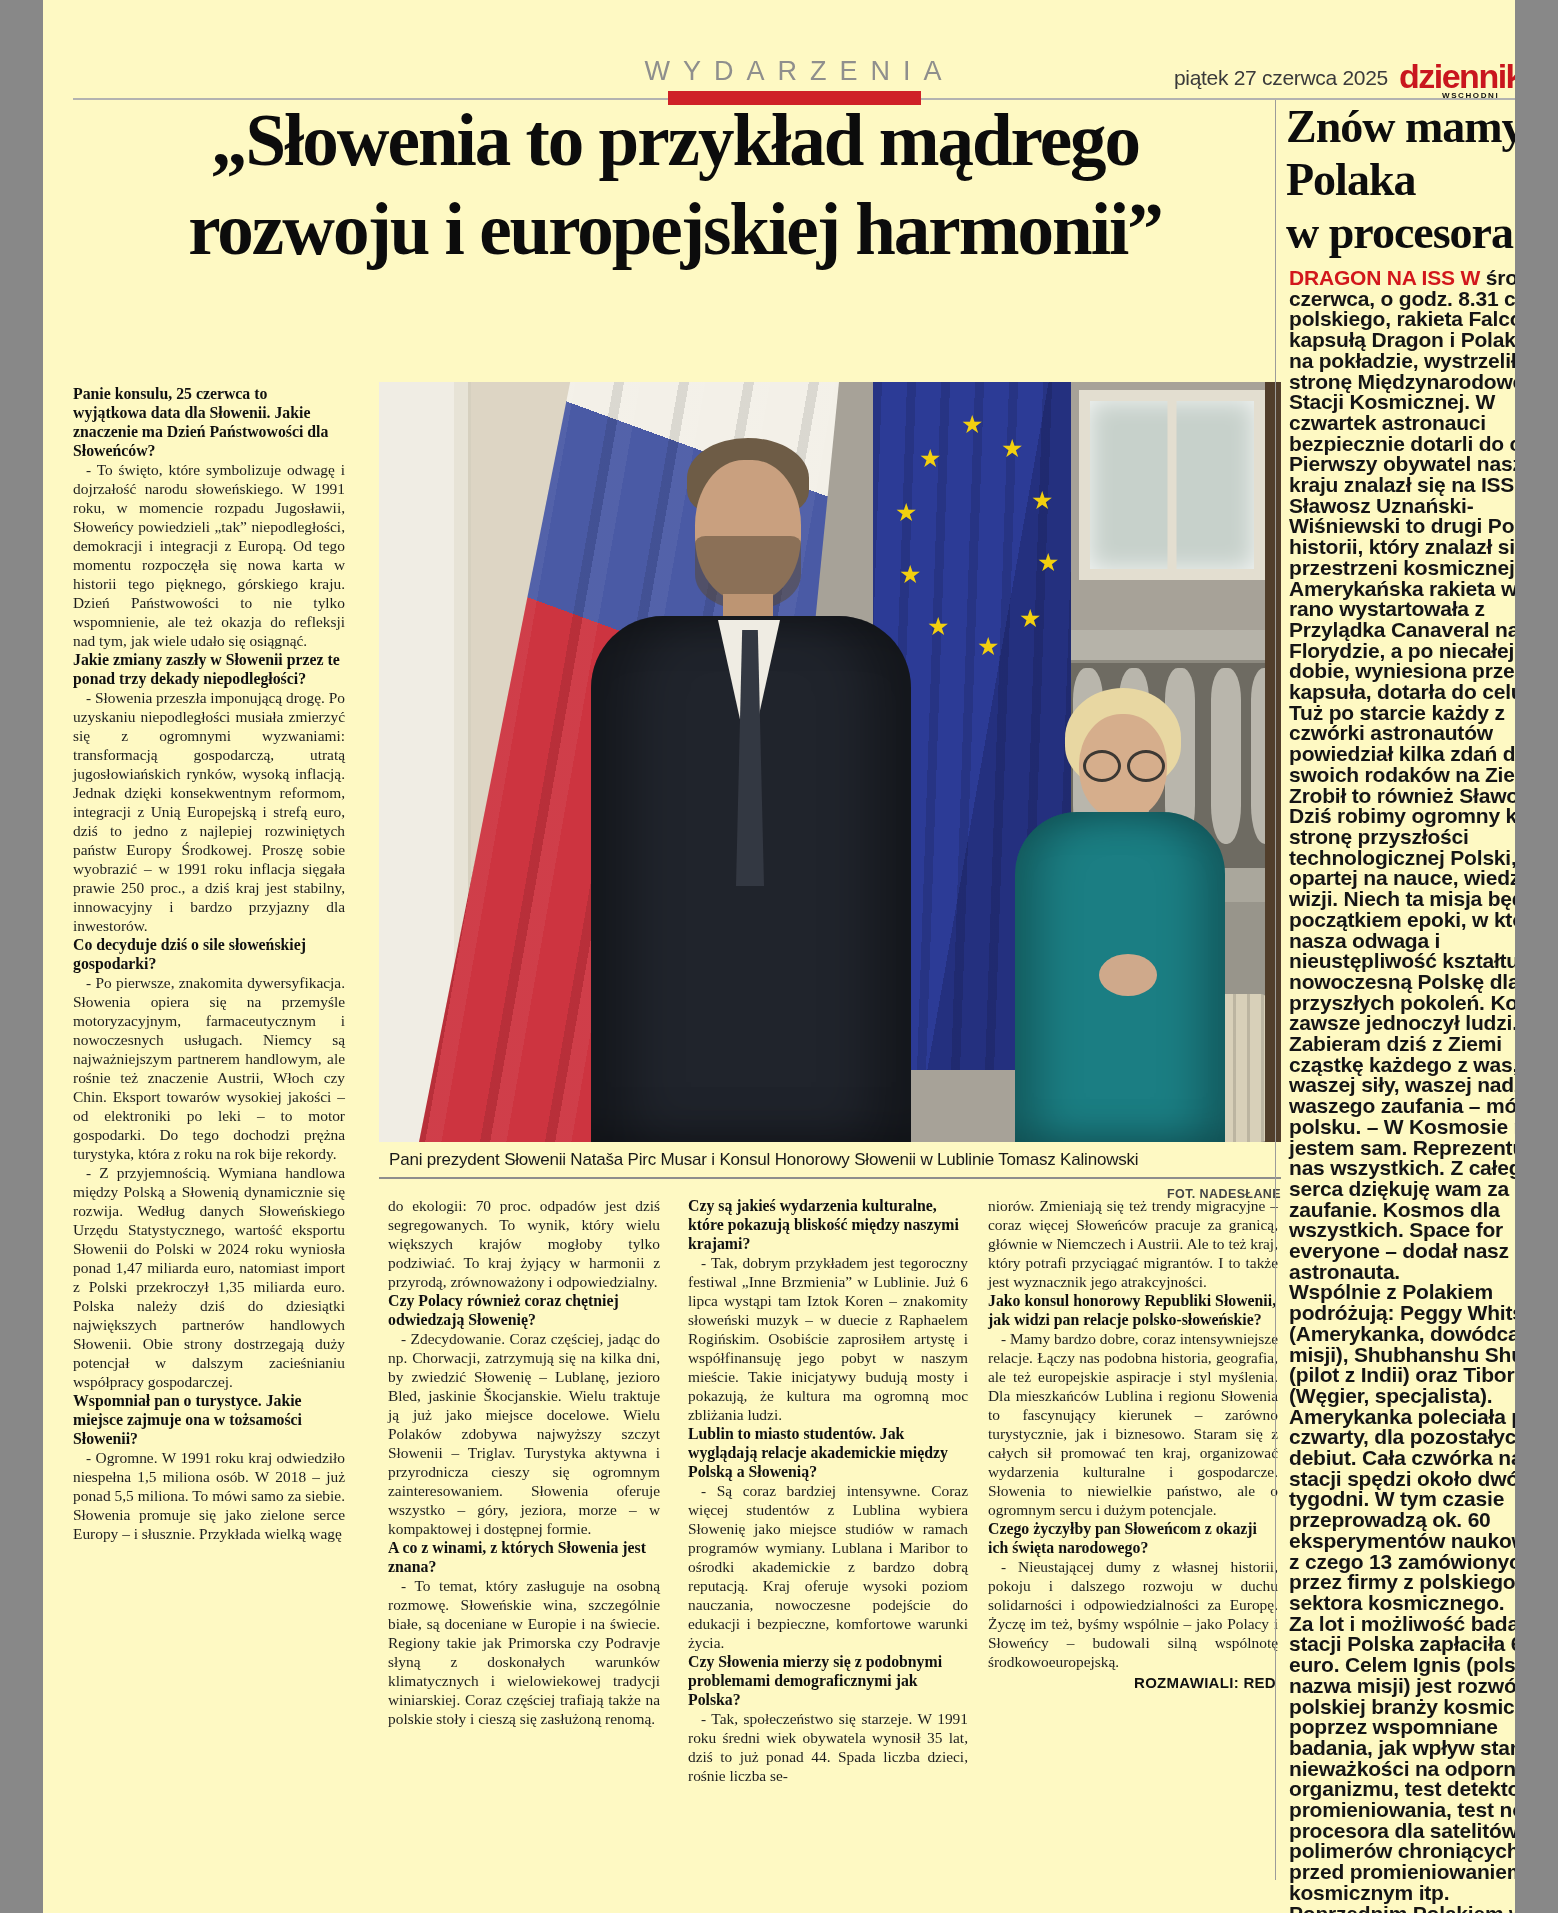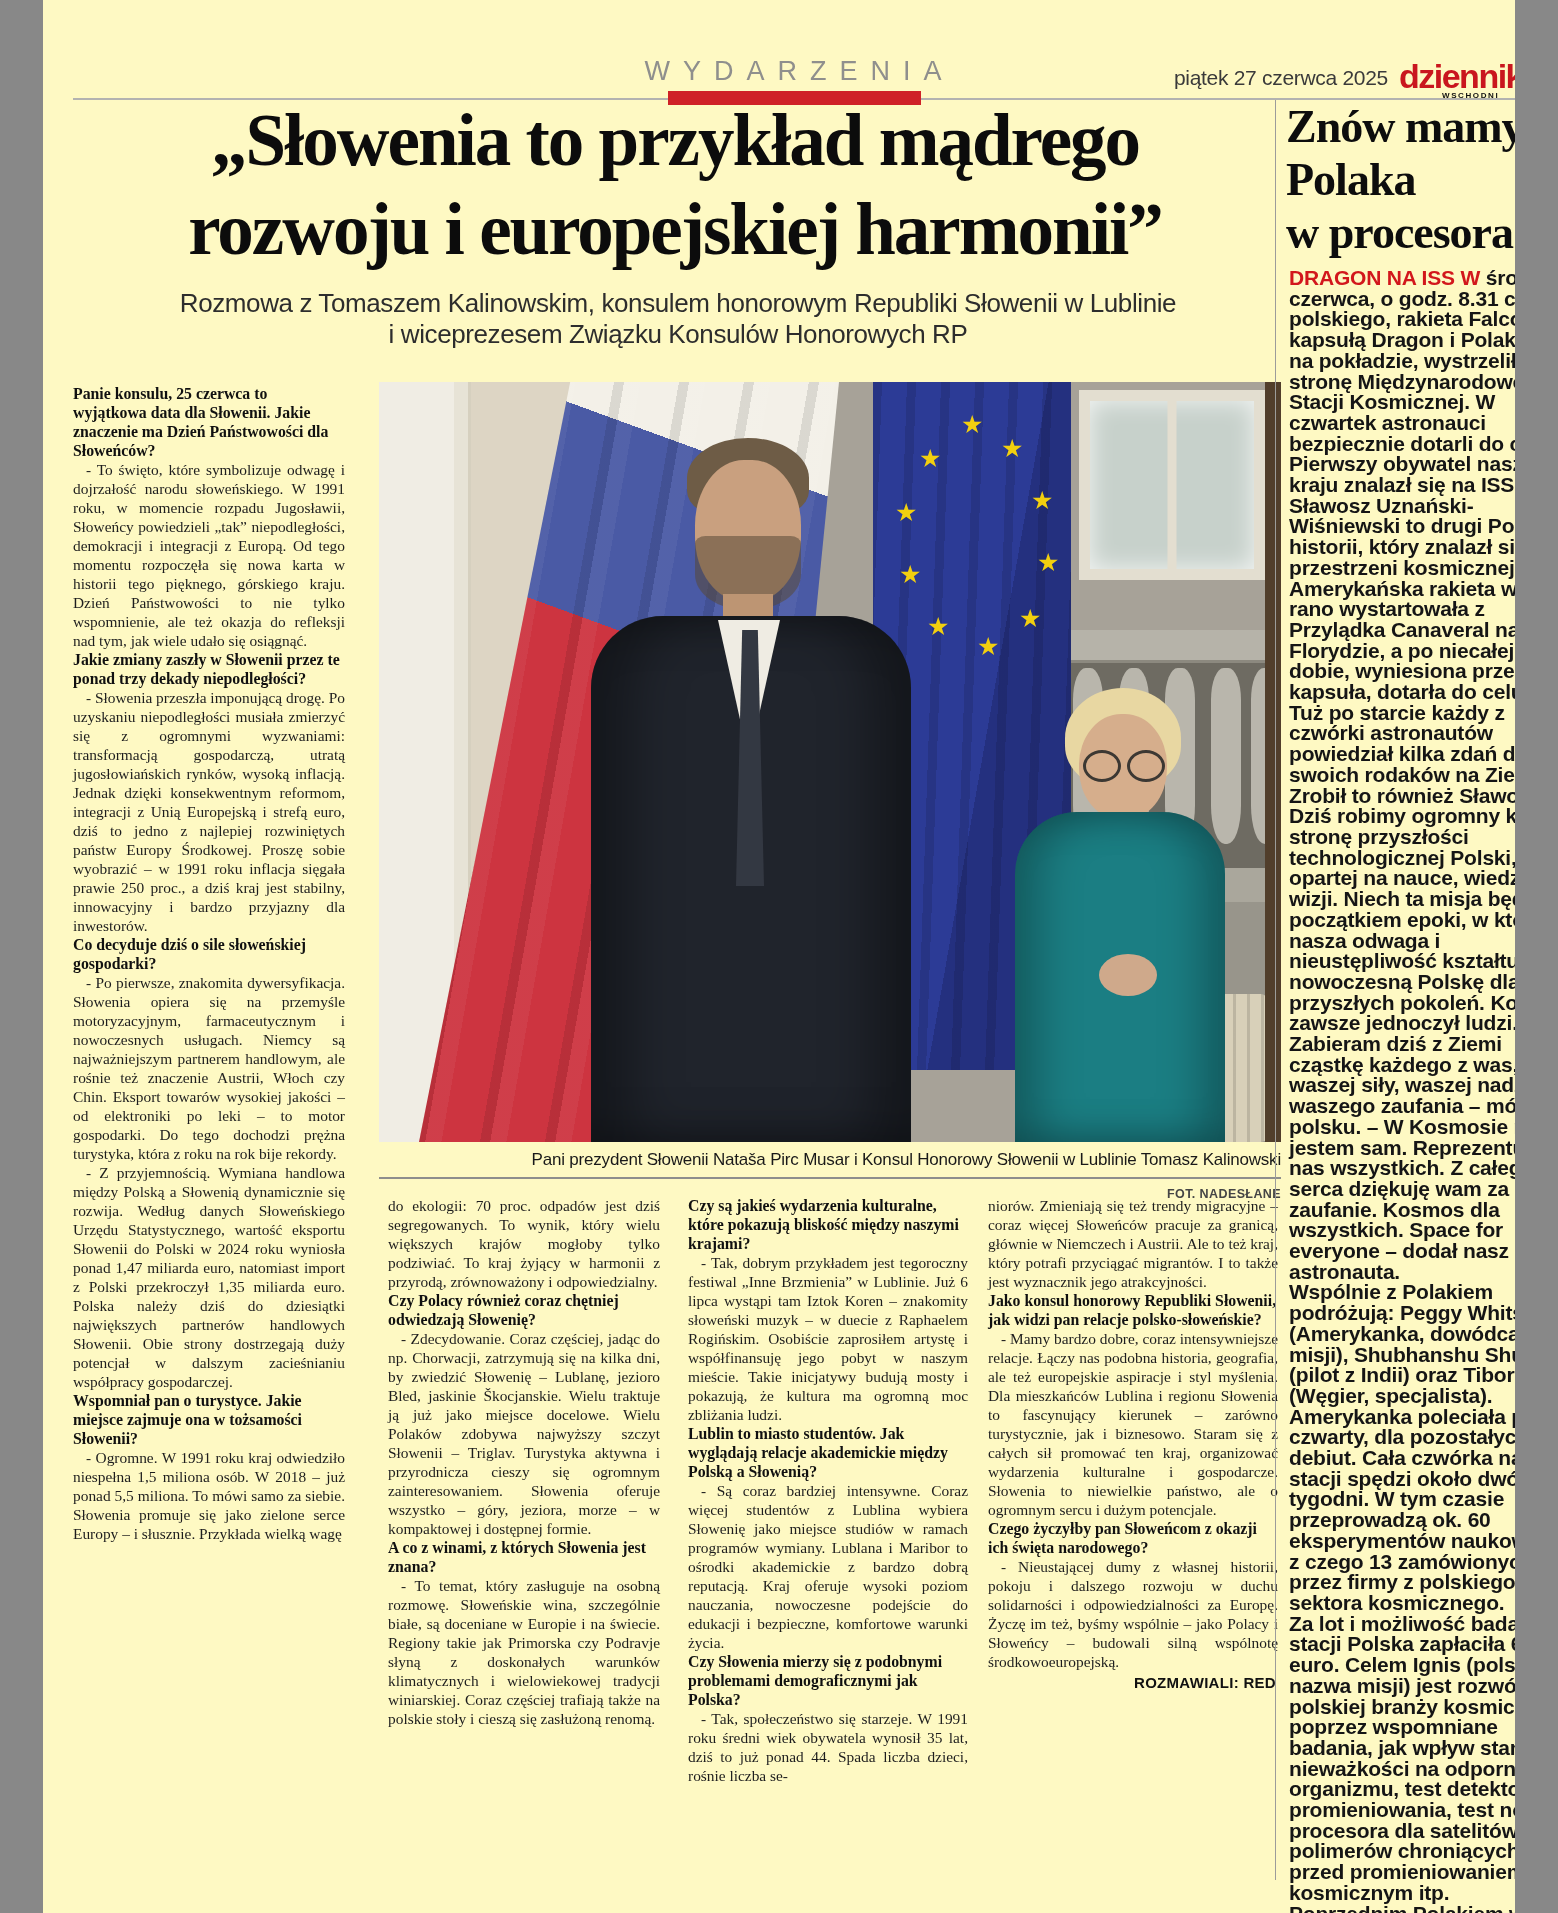--- a/index.html
+++ b/index.html
@@ -79,21 +79,21 @@
   .woman-hair { position:absolute; left:50px; top:0; width:116px; height:100px; background:#e8d7a2; border-radius:50% 50% 42% 42%; }
   .woman-face { position:absolute; left:64px; top:26px; width:88px; height:106px; background:#d6ae8c; border-radius:48%; }
   .woman-glasses { position:absolute; left:66px; top:62px; width:86px; height:28px; }
   .woman-glasses::before, .woman-glasses::after { content:""; position:absolute; top:0; width:32px; height:26px; border:3px solid #3c3833; border-radius:50%; }
   .woman-glasses::before { left:2px; } .woman-glasses::after { right:2px; }
   .woman-jacket { position:absolute; left:0; top:124px; width:210px; height:330px; background:#1b7e83; border-radius:62px 62px 0 0;
     box-shadow:inset 26px 0 40px rgba(0,0,0,.25), inset -26px 0 40px rgba(0,0,0,.25); }
   .woman-hands { position:absolute; left:84px; top:266px; width:58px; height:42px; background:#cfa98b; border-radius:50%; }
   
   .caption-wrap { position:absolute; left:336px; top:1150px; width:902px; }
-  .caption { font-size:17px; font-weight:500; color:#191919; letter-spacing:-0.2px; padding:0 0 7px 10px; border-bottom:2px solid #8e8e8c;text-align:right; }
+  .caption { font-size:17px; font-weight:500; color:#191919; letter-spacing:-0.2px; padding:0 0 7px 10px; border-bottom:2px solid #8e8e8c; }
   .photo-credit { margin-top:8px; text-align:right; font-size:12.5px; font-weight:700; color:#454545; letter-spacing:0.4px; }
   
   .v-rule { position:absolute; left:1232px; top:100px; width:1px; height:1780px; background:#9c9c9a; }
   .sb-title { position:absolute; left:1243px; top:100px; width:292px; 
     font-family:"Liberation Serif", serif; font-weight:700; font-size:46px; line-height:53px; color:#0d0d0d; letter-spacing:-1px; }
   .sb-title span { display:block; }
   .sb-body { position:absolute; left:1246px; top:268px; width:290px; font-size:21px; line-height:20.7px; font-weight:600; color:#151515; letter-spacing:-0.2px; }
   .sb-p { margin:0; }
   .sb-p b { font-weight:800; }
   .sb-p .red { color:#d2171c; }
@@ -109,24 +109,20 @@
   <div class="section-bar"></div>
   <div class="mast-date">piątek 27 czerwca 2025</div>
   <div class="logo">dziennik</div>
   <div class="logo-sub">WSCHODNI</div>
   <div class="page-num">3</div>
 
   <h1 class="headline">
     <span>„Słowenia to przykład mądrego</span>
     <span>rozwoju i europejskiej harmonii”</span>
   </h1>
-  <div class="subhead">
-    <span>Rozmowa z Tomaszem Kalinowskim, konsulem honorowym Republiki Słowenii w Lublinie</span>
-    <span>i wiceprezesem Związku Konsulów Honorowych RP</span>
-  </div>
 
   <div class="icol icol1">
     <p class="q">Panie konsulu, 25 czerwca to wyjątkowa data dla Słowenii. Jakie znaczenie ma Dzień Państwowości dla Słoweńców?</p>
     <p class="a">- To święto, które symbolizuje odwagę i dojrzałość narodu słoweńskiego. W 1991 roku, w momencie rozpadu Jugosławii, Słoweńcy powiedzieli „tak” niepodległości, demokracji i integracji z Europą. Od tego momentu rozpoczęła się nowa karta w historii tego pięknego, górskiego kraju. Dzień Państwowości to nie tylko wspomnienie, ale też okazja do refleksji nad tym, jak wiele udało się osiągnąć.</p>
     <p class="q">Jakie zmiany zaszły w Słowenii przez te ponad trzy dekady niepodległości?</p>
     <p class="a">- Słowenia przeszła imponującą drogę. Po uzyskaniu niepodległości musiała zmierzyć się z ogromnymi wyzwaniami: transformacją gospodarczą, utratą jugosłowiańskich rynków, wysoką inflacją. Jednak dzięki konsekwentnym reformom, integracji z Unią Europejską i strefą euro, dziś to jedno z najlepiej rozwiniętych państw Europy Środkowej. Proszę sobie wyobrazić – w 1991 roku inflacja sięgała prawie 250 proc., a dziś kraj jest stabilny, innowacyjny i bardzo przyjazny dla inwestorów.</p>
     <p class="q">Co decyduje dziś o sile słoweńskiej gospodarki?</p>
     <p class="a">- Po pierwsze, znakomita dywersyfikacja. Słowenia opiera się na przemyśle motoryzacyjnym, farmaceutycznym i nowoczesnych usługach. Niemcy są najważniejszym partnerem handlowym, ale rośnie też znaczenie Austrii, Włoch czy Chin. Eksport towarów wysokiej jakości – od elektroniki po leki – to motor gospodarki. Do tego dochodzi prężna turystyka, która z roku na rok bije rekordy.</p>
     <p class="a">- Z przyjemnością. Wymiana handlowa między Polską a Słowenią dynamicznie się rozwija. Według danych Słoweńskiego Urzędu Statystycznego, wartość eksportu Słowenii do Polski w 2024 roku wyniosła ponad 1,47 miliarda euro, natomiast import z Polski przekroczył 1,35 miliarda euro. Polska należy dziś do dziesiątki największych partnerów handlowych Słowenii. Obie strony dostrzegają duży potencjał w dalszym zacieśnianiu współpracy gospodarczej.</p>
     <p class="q">Wspomniał pan o turystyce. Jakie miejsce zajmuje ona w tożsamości Słowenii?</p>

